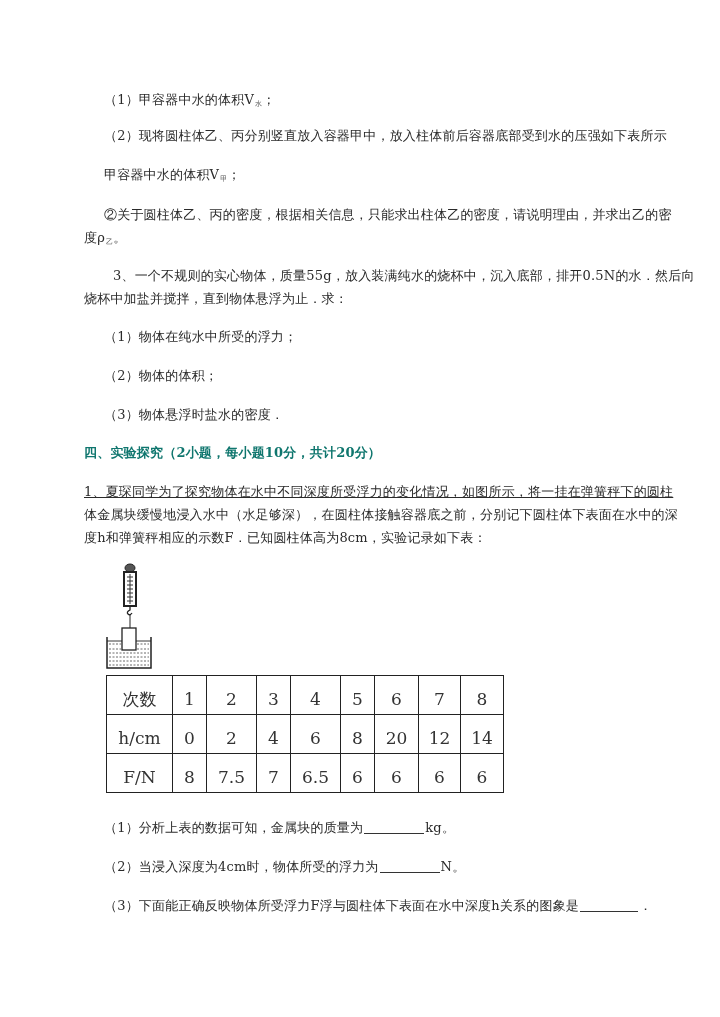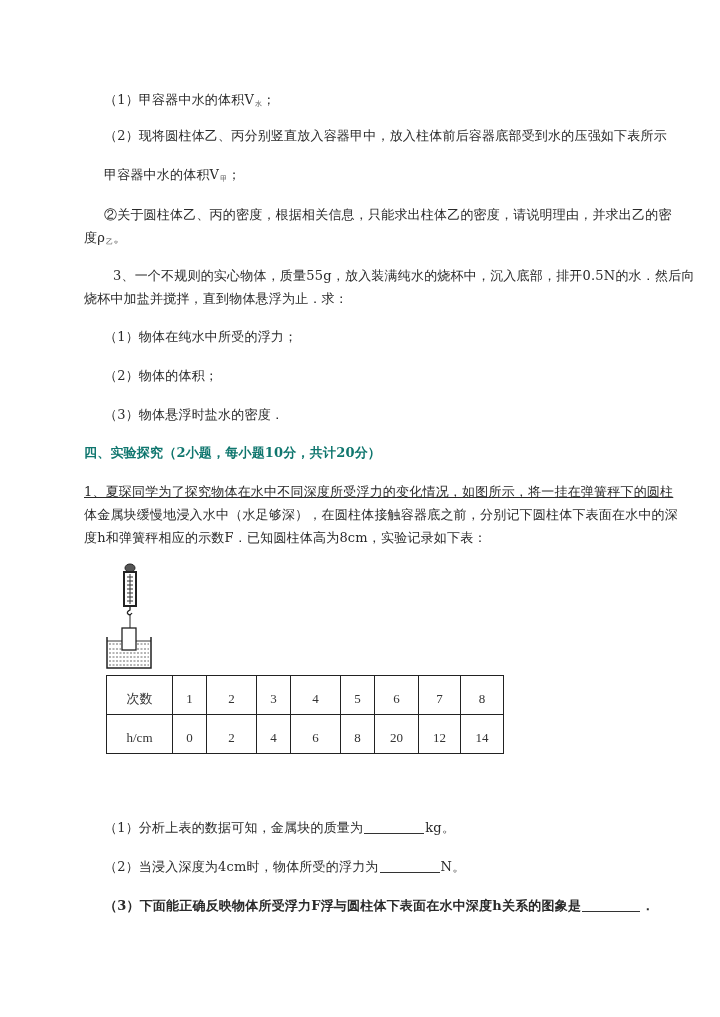--- a/index.html
+++ b/index.html
@@ -4,21 +4,21 @@
 <style>
   html, body { margin:0; padding:0; background:#ffffff; }
   body { width:720px; height:1017px; position:relative; overflow:hidden;
          font-family:"DejaVu Serif","Liberation Serif",serif; color:#2a2a2a; font-size:13px; }
   .line { position:absolute; white-space:nowrap; line-height:18px; letter-spacing:0.2px; }
   .sub { font-size:7px; vertical-align:-2px; margin-left:1px; color:#555; }
   .bold { font-weight:bold; color:#0f766e; }
   .blank { display:inline-block; border-bottom:1px solid #333; height:13px; vertical-align:-2px; margin:0 1px; }
   table.data { position:absolute; left:106px; top:675px; border-collapse:collapse; }
   table.data td { border:1.5px solid #222; text-align:center; height:39px; padding:0;
-                  font-size:13px; vertical-align:middle; padding-top:8px; box-sizing:border-box; color:#333;font-family:Liberation Serif, serif; }
+                  font-size:17px; vertical-align:middle; padding-top:8px; box-sizing:border-box; color:#333; }
   .figure { position:absolute; left:100px; top:562px; width:90px; height:108px; }
 </style>
 </head>
 <body>
 
 <div class="line" style="left:104px;top:91px;">
   <span>（1）甲容器中水的体积V</span><span class="sub">水</span><span>；</span>
 </div>
 <div class="line" style="left:104px;top:127px;">（2）现将圆柱体乙、丙分别竖直放入容器甲中，放入柱体前后容器底部受到水的压强如下表所示</div>
 <div class="line" style="left:104px;top:166px;">
@@ -89,24 +89,35 @@
       <td>h/cm</td>
       <td>0</td>
       <td>2</td>
       <td>4</td>
       <td>6</td>
       <td>8</td>
       <td>20</td>
       <td>12</td>
       <td>14</td>
     </tr>
+    <tr>
+      <td>F/N</td>
+      <td>8</td>
+      <td>7.5</td>
+      <td>7</td>
+      <td>6.5</td>
+      <td>6</td>
+      <td>6</td>
+      <td>6</td>
+      <td>6</td>
+    </tr>
   </tbody>
 </table>
 
 <div class="line" style="left:104px;top:819px;">
   <span>（1）分析上表的数据可知，金属块的质量为</span><span class="blank" style="width:60px"></span><span>kg。</span>
 </div>
 <div class="line" style="left:104px;top:858px;">
   <span>（2）当浸入深度为4cm时，物体所受的浮力为</span><span class="blank" style="width:60px"></span><span>N。</span>
 </div>
-<div class="line" style="left:104px;top:897px;font-weight:bold;">
+<div class="line" style="left:104px;top:897px;">
   <span>（3）下面能正确反映物体所受浮力F浮与圆柱体下表面在水中深度h关系的图象是</span><span class="blank" style="width:58px"></span><span>．</span>
 </div>
 
 </body></html>

